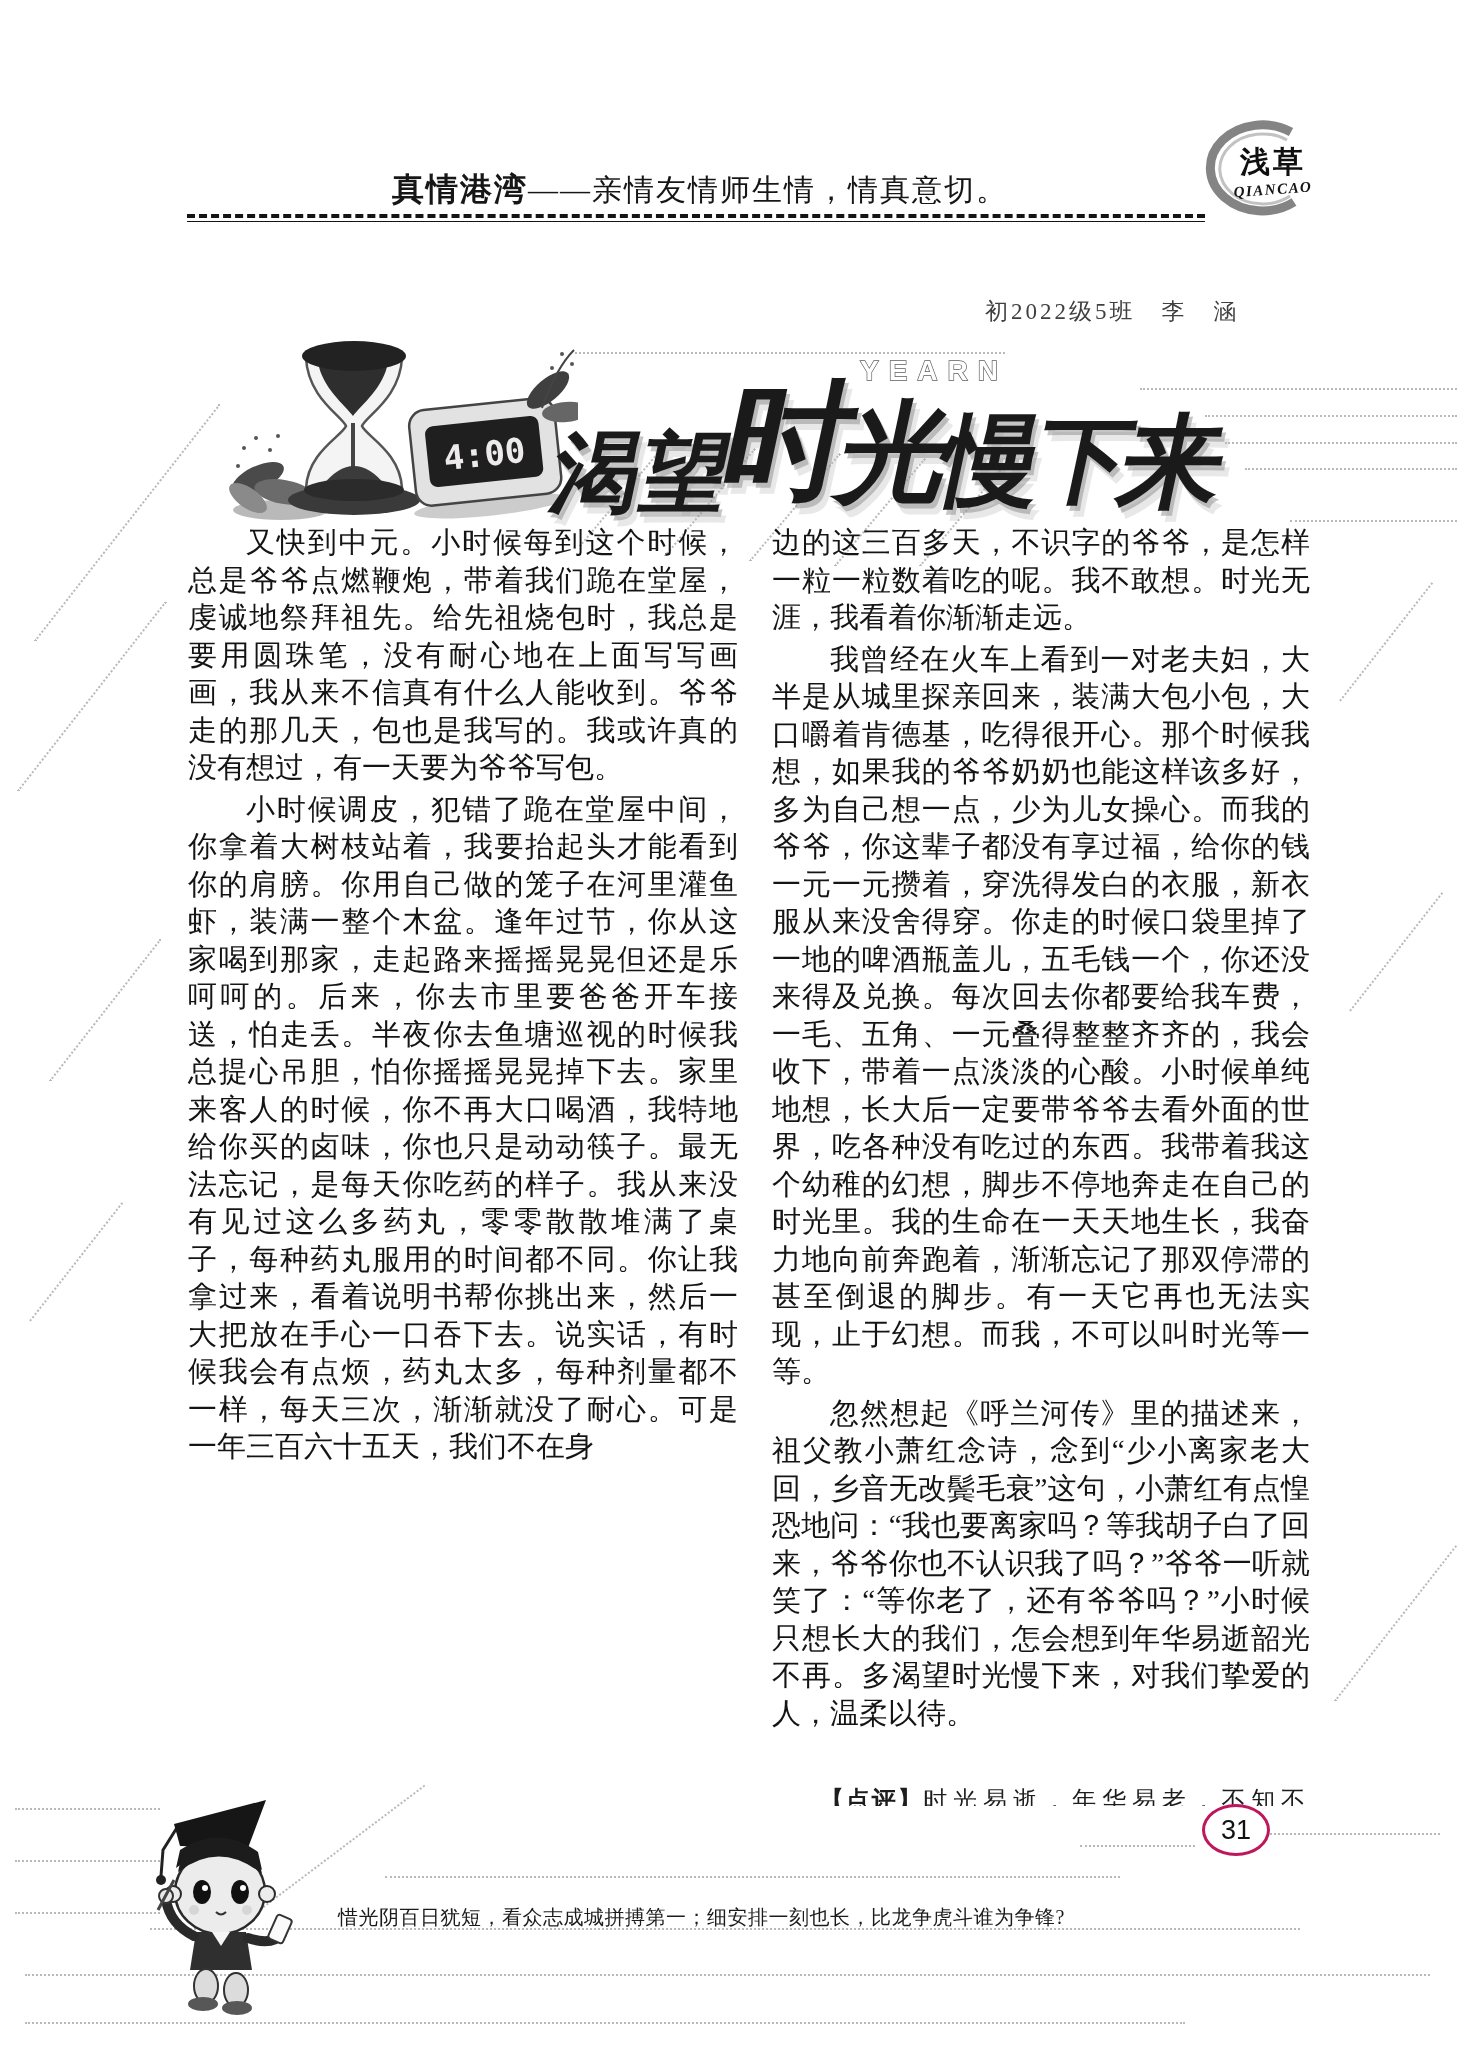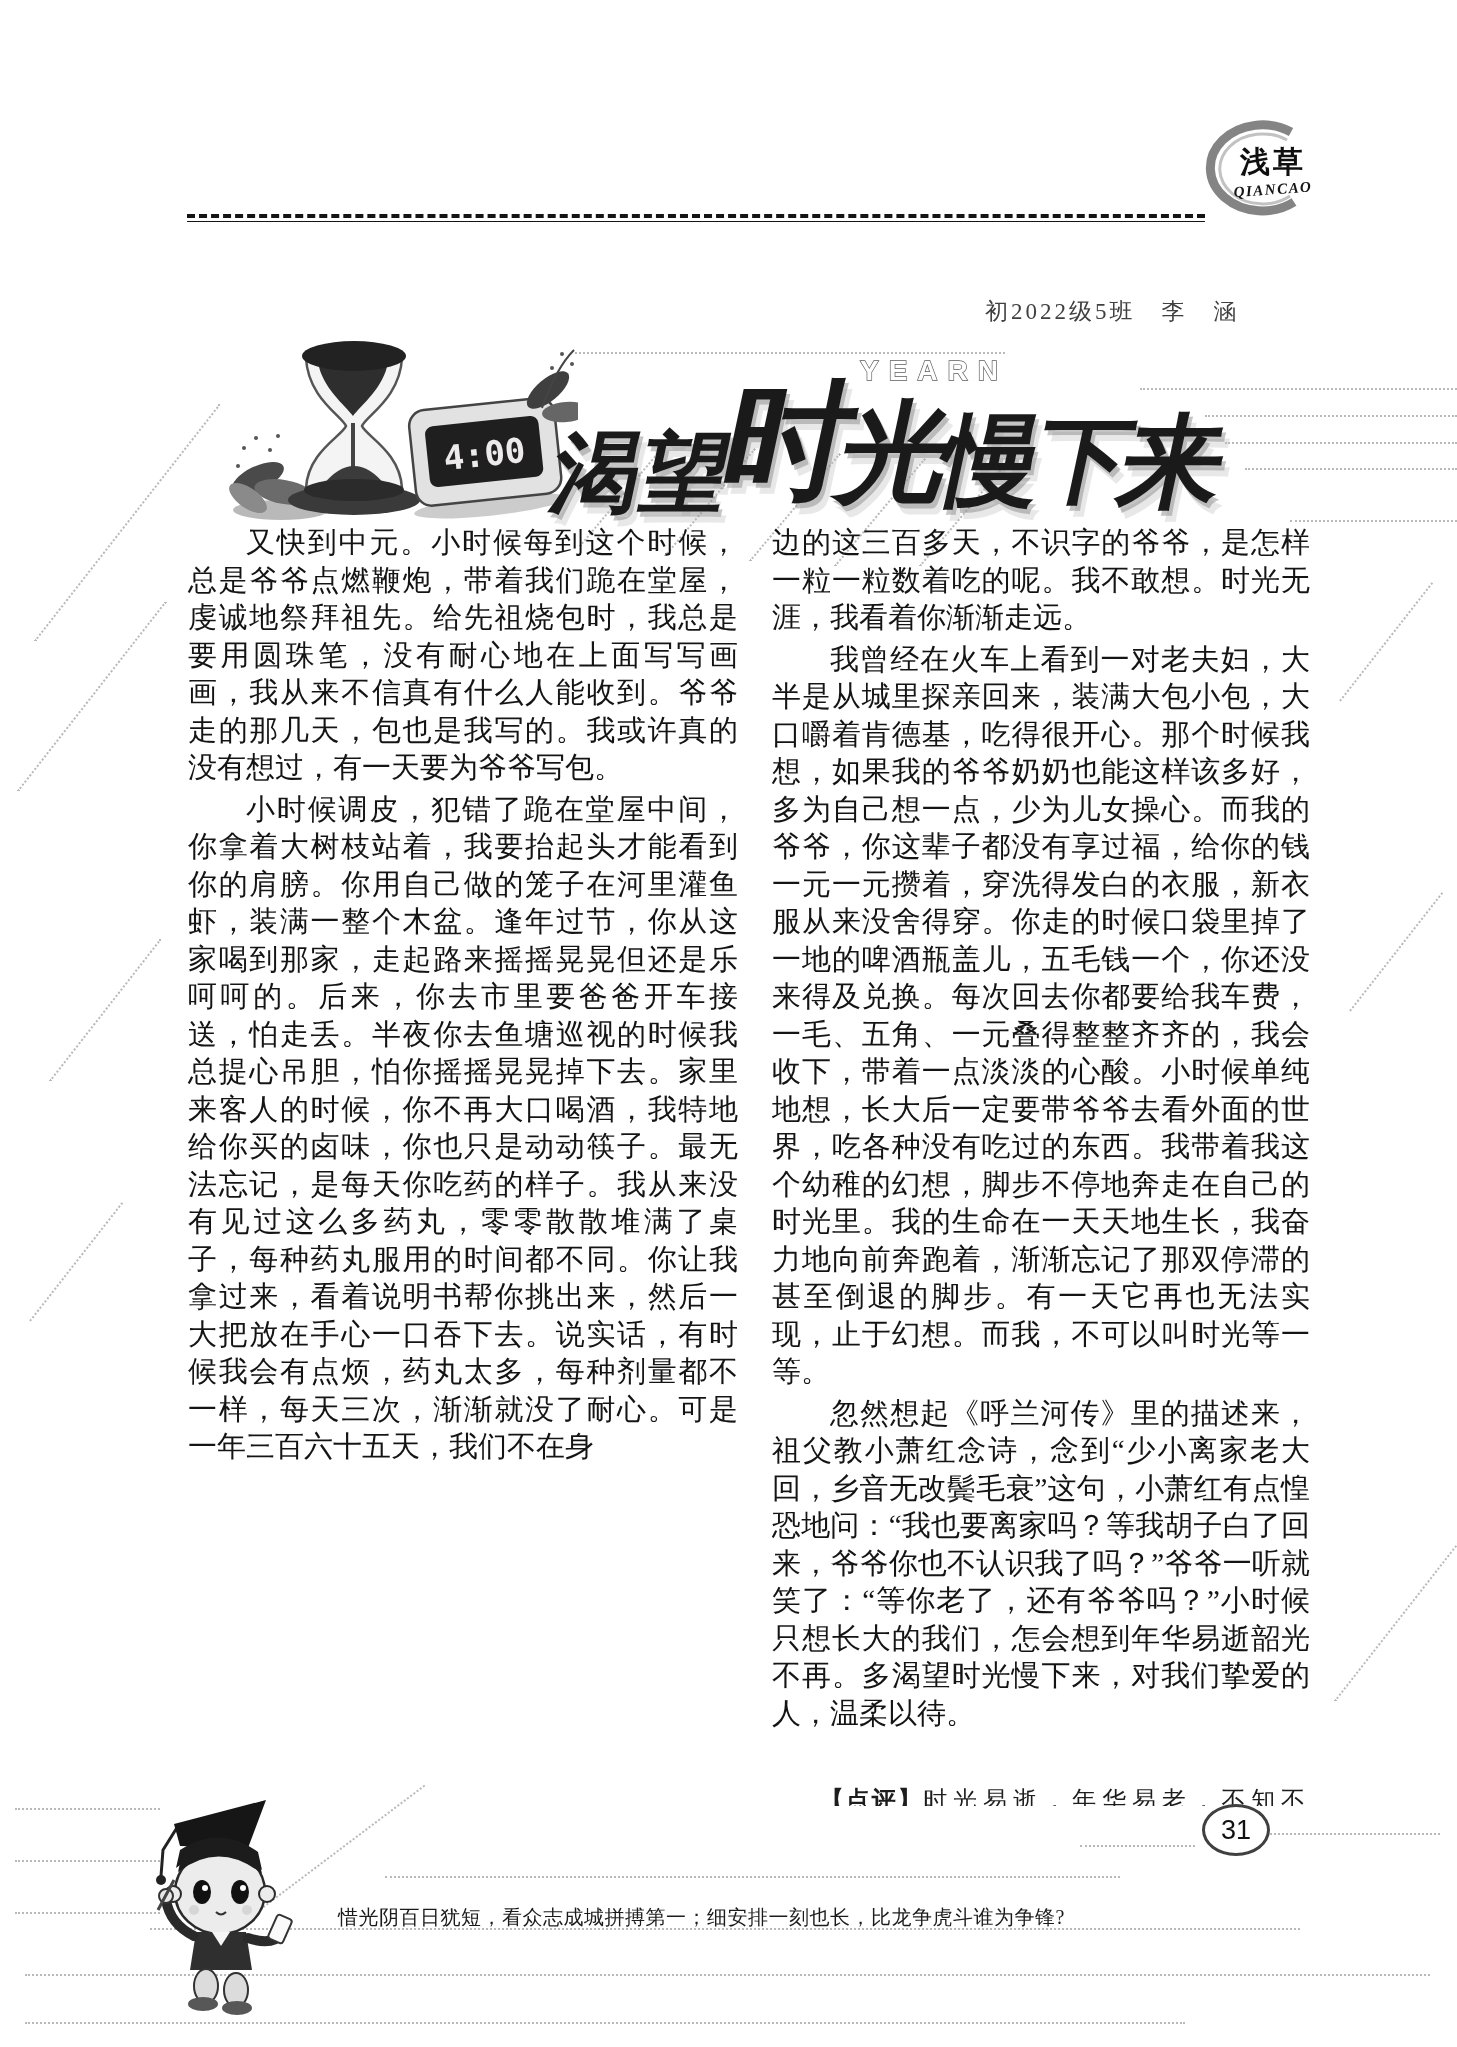--- a/index.html
+++ b/index.html
@@ -66,21 +66,21 @@
   }
   .cmt-label{letter-spacing:1px;font-weight:bold;}
   
   .mascot{position:absolute;left:146px;top:1788px;width:148px;height:228px;z-index:2;}
   .slogan{
     position:absolute;left:338px;top:1904px;width:760px;font-size:20px;
     letter-spacing:.5px;color:#1b1b1b;z-index:2;white-space:nowrap;font-weight:500;
   }
   .page-num{
     position:absolute;left:1202px;top:1804px;width:62px;height:46px;z-index:2;
-    border:3px solid #404040;border-radius:50%;
+    border:3px solid #be185d;border-radius:50%;
     display:flex;align-items:center;justify-content:center;
     font-size:27px;font-weight:500;color:#111;background:#fff;
     font-family:"Liberation Sans","DejaVu Sans",sans-serif;
   }
 </style>
 </head>
 <body>
 
 <div class="page">
 
@@ -106,20 +106,23 @@
   <div class="dl" style="left:15px;top:1860px;width:145px;"></div>
   <div class="dl" style="left:15px;top:1912px;width:145px;"></div>
   <div class="dl" style="left:385px;top:1876px;width:735px;"></div>
   <div class="dl" style="left:1080px;top:1845px;width:115px;"></div>
   <div class="dl" style="left:1270px;top:1833px;width:170px;"></div>
   <div class="dl" style="left:225px;top:1935px;width:250px;transform:rotate(-37deg);"></div>
   <div class="dl" style="left:150px;top:1928px;width:1150px;"></div>
   <div class="dl" style="left:25px;top:1974px;width:1405px;"></div>
   <div class="dl" style="left:25px;top:2022px;width:1160px;"></div>
 
+  <div class="header-text">
+    <span class="hb">真情港湾</span><span class="hr">——亲情友情师生情，情真意切。</span>
+  </div>
   <div class="rule-thick"></div>
   <div class="rule-thin"></div>
 
   <svg class="logo" viewBox="0 0 130 108">
     <path d="M 103,12 A 52,43 0 1 0 106,82" fill="none" stroke="#6e6e6e" stroke-width="9" opacity="0.85"></path>
     <path d="M 99,20 A 43,35 0 1 0 102,76" fill="none" stroke="#a8a8a8" stroke-width="3" opacity="0.7"></path>
     <text x="52" y="52" font-size="30" font-weight="bold" letter-spacing="3" fill="#0f0f0f">浅草</text>
     <text x="46" y="77" font-size="15" font-style="italic" font-weight="bold" letter-spacing="1.5" fill="#151515" font-family="Liberation Serif, serif" transform="rotate(-4 46 77)">QIANCAO</text>
   </svg>
 

